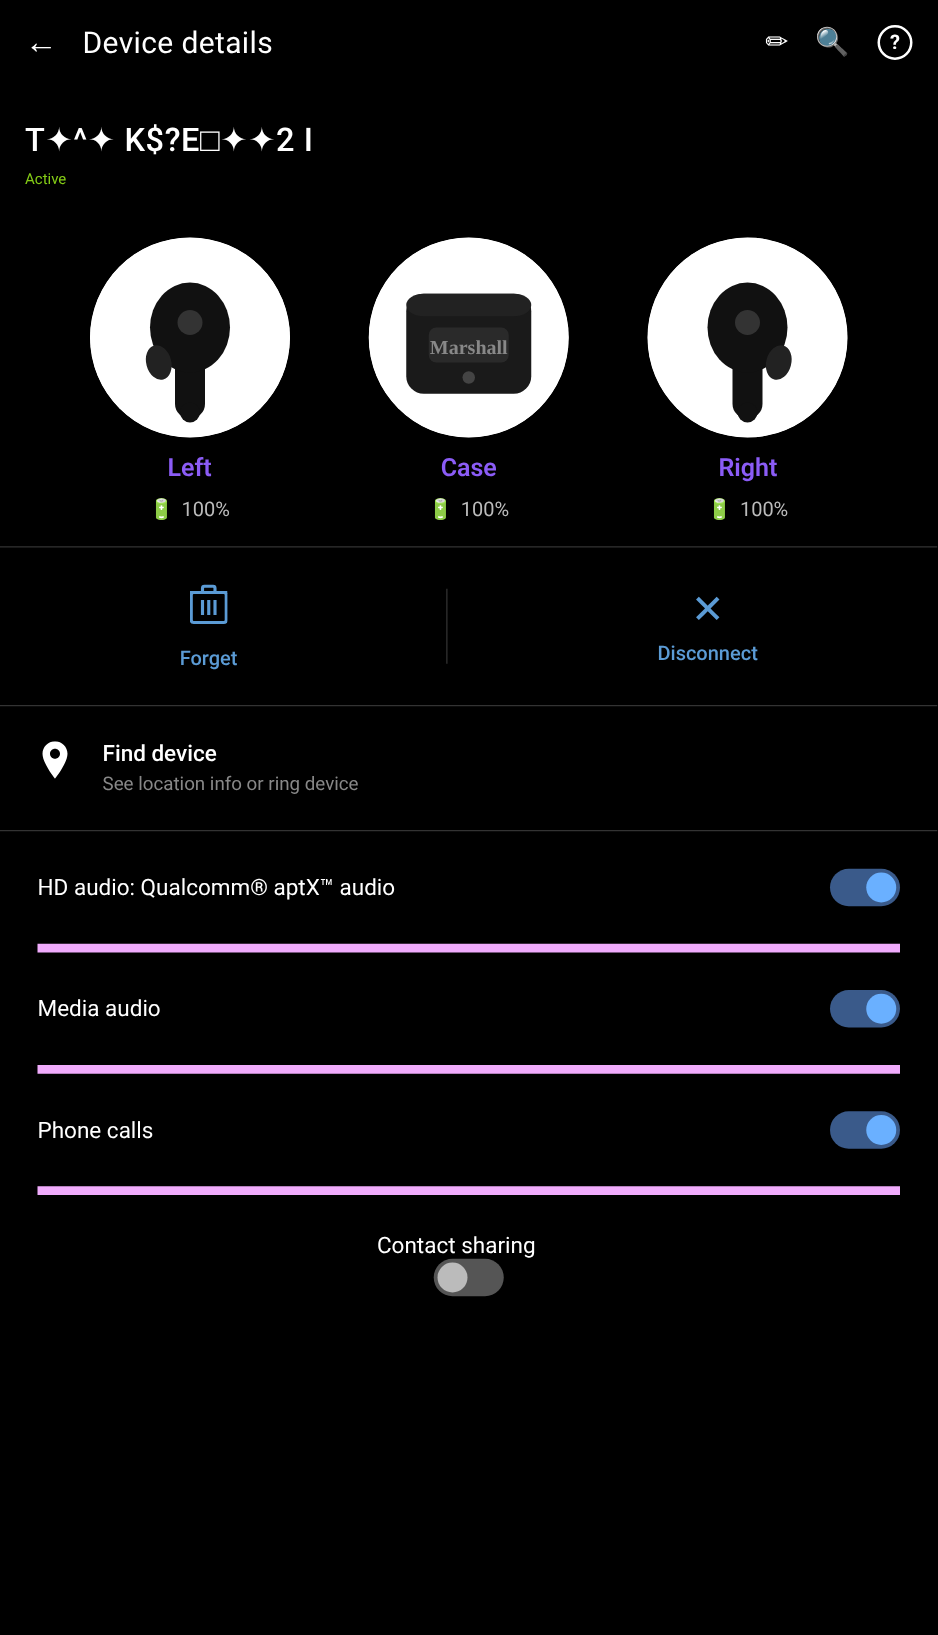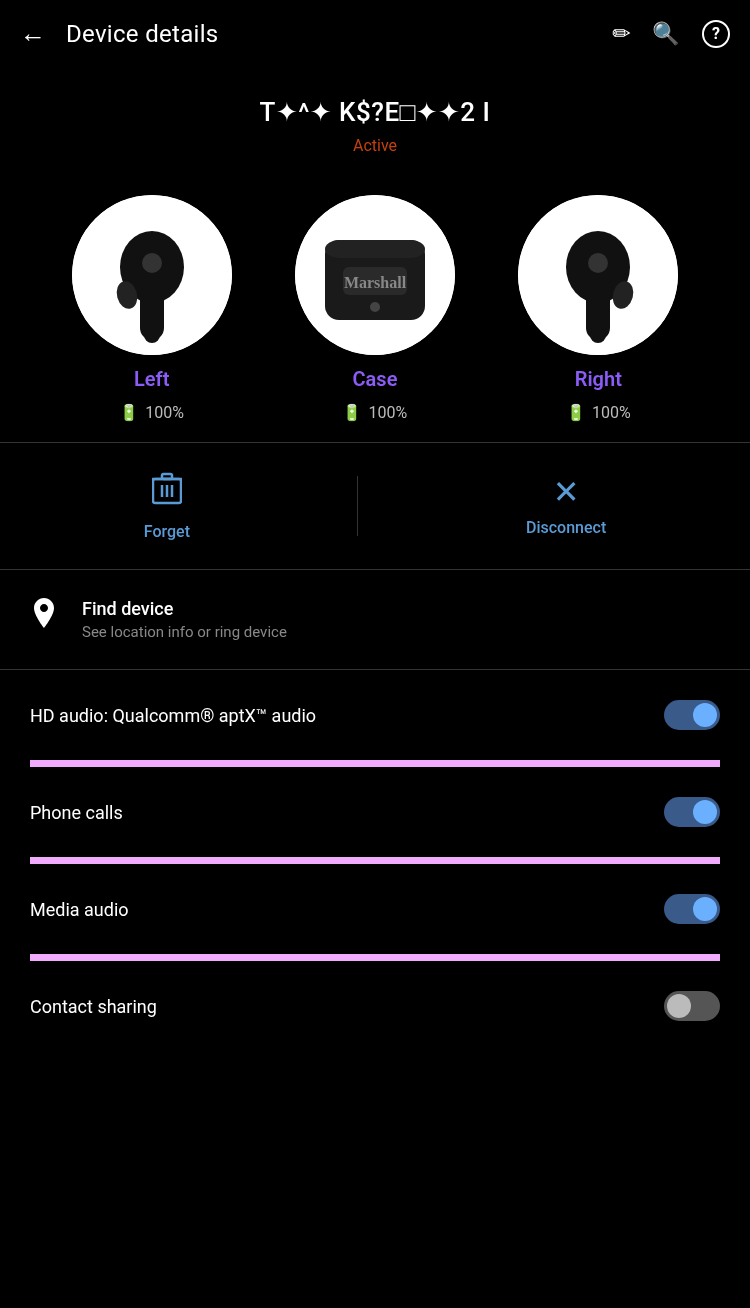--- a/index.html
+++ b/index.html
@@ -50,33 +50,32 @@
       display: flex;
       align-items: center;
       justify-content: center;
       font-size: 16px;
       font-weight: bold;
       cursor: pointer;
     }
 
     
     .device-name-section {
-      text-align: center;
       padding: 30px 20px 10px;
     }
     .device-name {
       font-size: 26px;
       font-weight: 500;
       color: #fff;
       letter-spacing: 0.5px;
       margin-bottom: 8px;
     }
     .device-status {
-      font-size: 16px;
-      color: #c2410c;
+      font-size: 12px;
+      color: #84cc16;
     }
 
     
     .earbuds-section {
       display: flex;
       justify-content: space-around;
       align-items: flex-start;
       padding: 30px 40px 20px;
     }
     .earbud-item {
@@ -188,20 +187,21 @@
     }
     .toggle-item {
       display: flex;
       align-items: center;
       justify-content: space-between;
       padding: 30px 0;
       border-bottom: 7px solid #f0abfc;
     }
     .toggle-item:last-child {
       border-bottom: none;
+      flex-direction: column;
     }
     .toggle-label {
       font-size: 18px;
       color: #fff;
       flex: 1;
       padding-right: 20px;
     }
 
     
     .toggle-switch {
@@ -379,28 +379,28 @@
 <div class="toggle-section">
 
   <div class="toggle-item">
     <span class="toggle-label">HD audio: Qualcomm® aptX™ audio</span>
     <div class="toggle-switch on">
       <div class="toggle-knob"></div>
     </div>
   </div>
 
   <div class="toggle-item">
-    <span class="toggle-label">Phone calls</span>
+    <span class="toggle-label">Media audio</span>
     <div class="toggle-switch on">
       <div class="toggle-knob"></div>
     </div>
   </div>
 
   <div class="toggle-item">
-    <span class="toggle-label">Media audio</span>
+    <span class="toggle-label">Phone calls</span>
     <div class="toggle-switch on">
       <div class="toggle-knob"></div>
     </div>
   </div>
 
   <div class="toggle-item">
     <span class="toggle-label">Contact sharing</span>
     <div class="toggle-switch off">
       <div class="toggle-knob"></div>
     </div>

